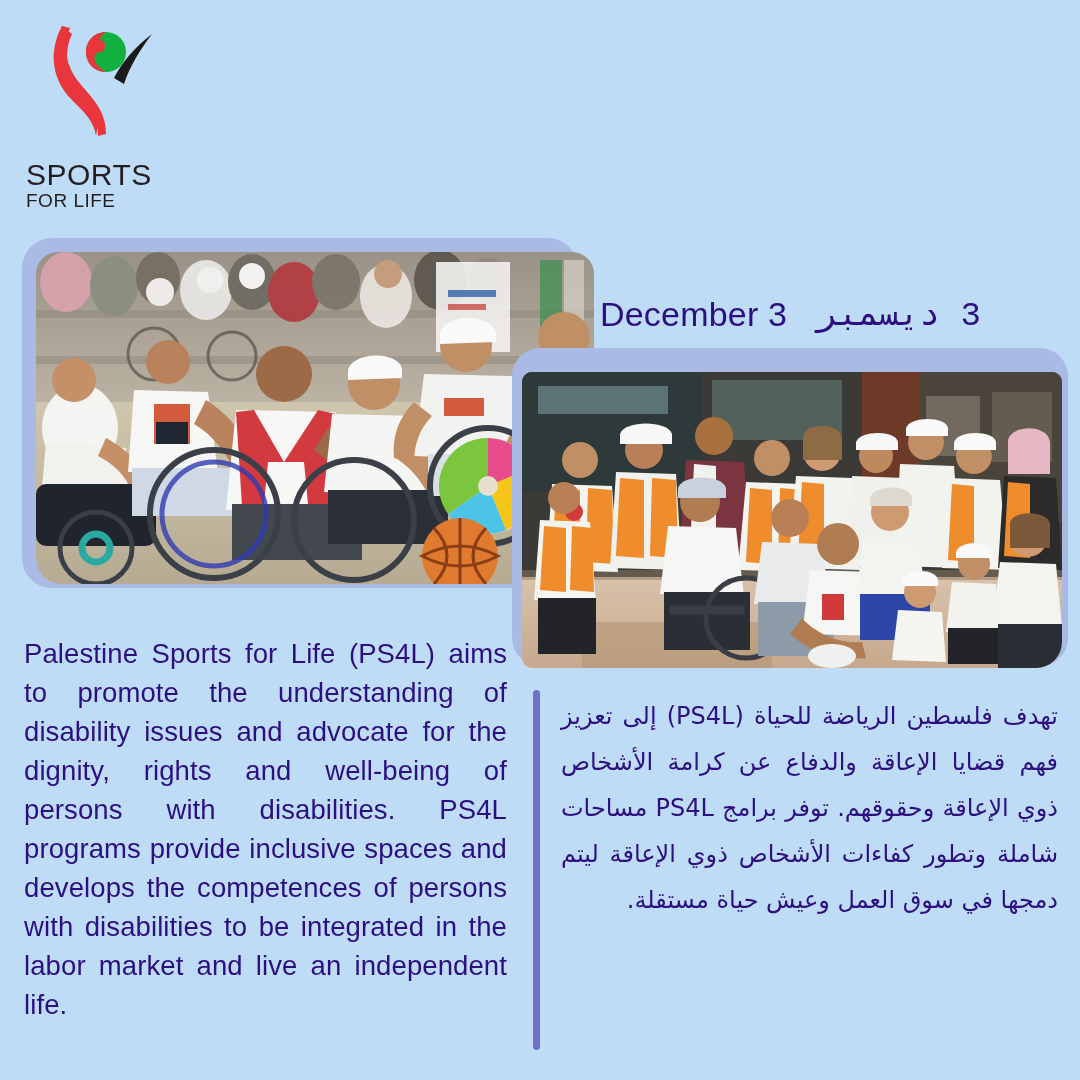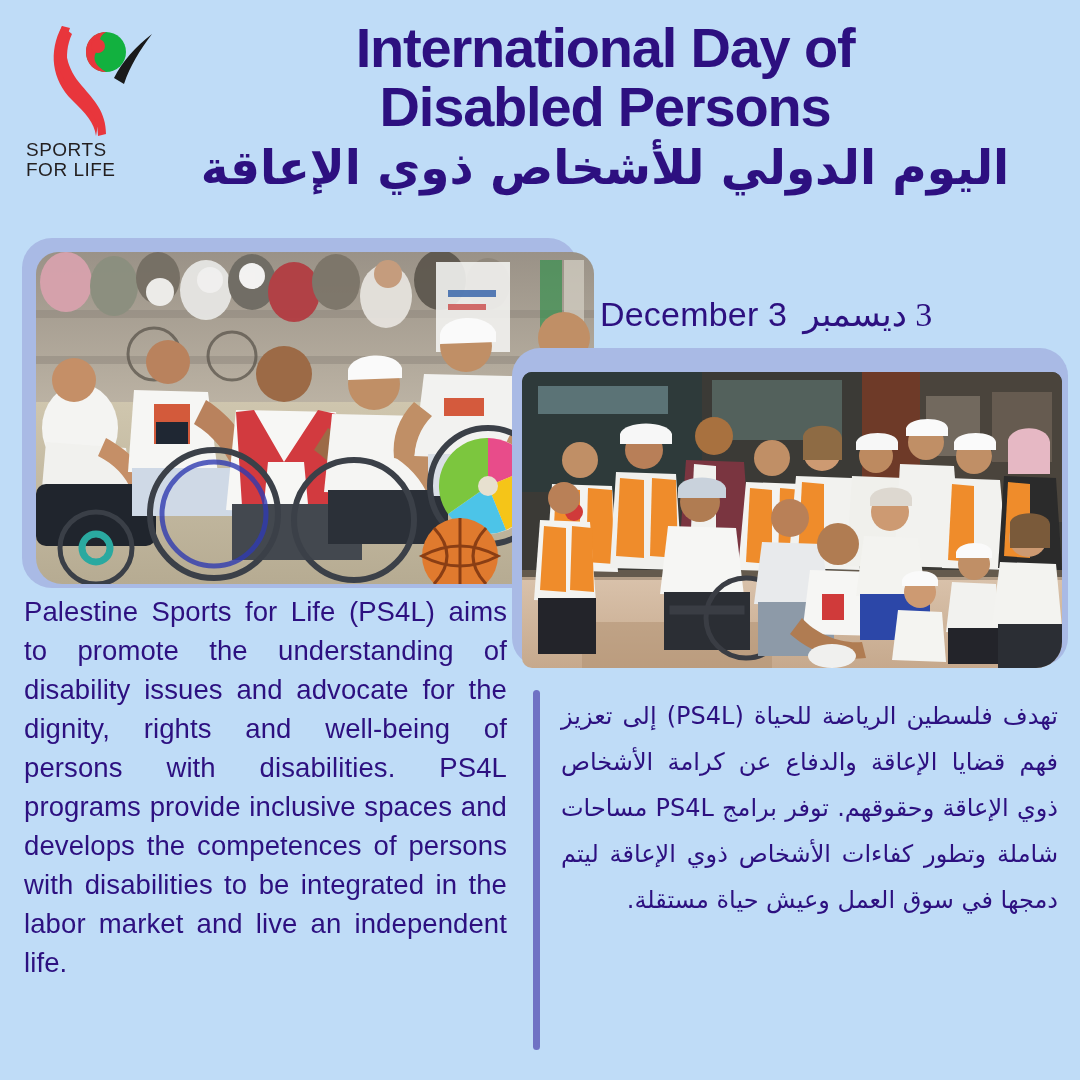--- a/index.html
+++ b/index.html
@@ -46,21 +46,21 @@
     position: absolute;
     left: 4px;
     top: 124px;
     width: 136px;
     line-height: 1.03;
     color: #231f20;
     font-family: "Liberation Sans", sans-serif;
     font-weight: 400;
     letter-spacing: 0.5px;
   }
-  .logo-text .l1 { font-size: 19px; display:block; }
+  .logo-text .l1 { font-size: 30px; display:block;margin-top:20px; }
   .logo-text .l2 { font-size: 19px; display:block; }
 
   .title-wrap {
     position: absolute;
     left: 150px;
     top: 18px;
     width: 910px;
     text-align: center;
   }
   .title-en {
@@ -125,41 +125,41 @@
     color: #2d1080;
     font-size: 34px;
     letter-spacing: 0.2px;
     display: flex;
     align-items: center;
     justify-content: flex-start;
     text-align: center;
   }
   .date-en { font-family: "Liberation Sans", sans-serif; font-weight: 400; }
   .date-ar {
-    font-family: Liberation Serif, serif;
+    font-family: Liberation Mono, monospace;
     direction: rtl;
-    margin-left: 16px;
+    margin-left: 30px;
     font-weight: 400;
   }
 
   
   .divider {
     position: absolute;
     left: 533px;
     top: 690px;
     width: 7px;
     height: 360px;
     background: #6f72c4;
     border-radius: 4px;
   }
 
   .body-en {
     position: absolute;
     left: 24px;
-    top: 592px;
+    top: 634px;
     width: 483px;
     color: #2d1080;
     font-family: "Liberation Sans", sans-serif;
     font-size: 27.5px;
     line-height: 39px;
     text-align: justify;
     text-align-last: left;
     letter-spacing: 0.1px;
     word-spacing: 0px;
   }
@@ -198,27 +198,20 @@
 
           <path d="M124 18 C112 34, 102 50, 96 68 L86 62 C94 46, 108 30, 124 18 Z" fill="#1a1a1a"></path>
         </svg>
       </div>
       <div class="logo-text">
         <span class="l1">SPORTS</span>
         <span class="l2">FOR LIFE</span>
       </div>
     </div>
 
-    <div class="title-wrap">
-      <div class="title-en">
-        <span class="ln">International Day of</span>
-        <span class="ln">Disabled Persons</span>
-      </div>
-      <div class="title-ar">اليوم الدولي للأشخاص ذوي الإعاقة</div>
-    </div>
   </div>
 
   <div class="photo-frame photo-left-frame"></div>
 
   <div class="photo-left">
     <svg class="photo-svg" viewBox="0 0 558 332" preserveAspectRatio="xMidYMid slice" xmlns="http://www.w3.org/2000/svg">
       <defs>
         <linearGradient id="lgGround" x1="0" y1="0" x2="0" y2="1">
           <stop offset="0%" stop-color="#cfc6ae"></stop>
           <stop offset="100%" stop-color="#b6ab92"></stop>

